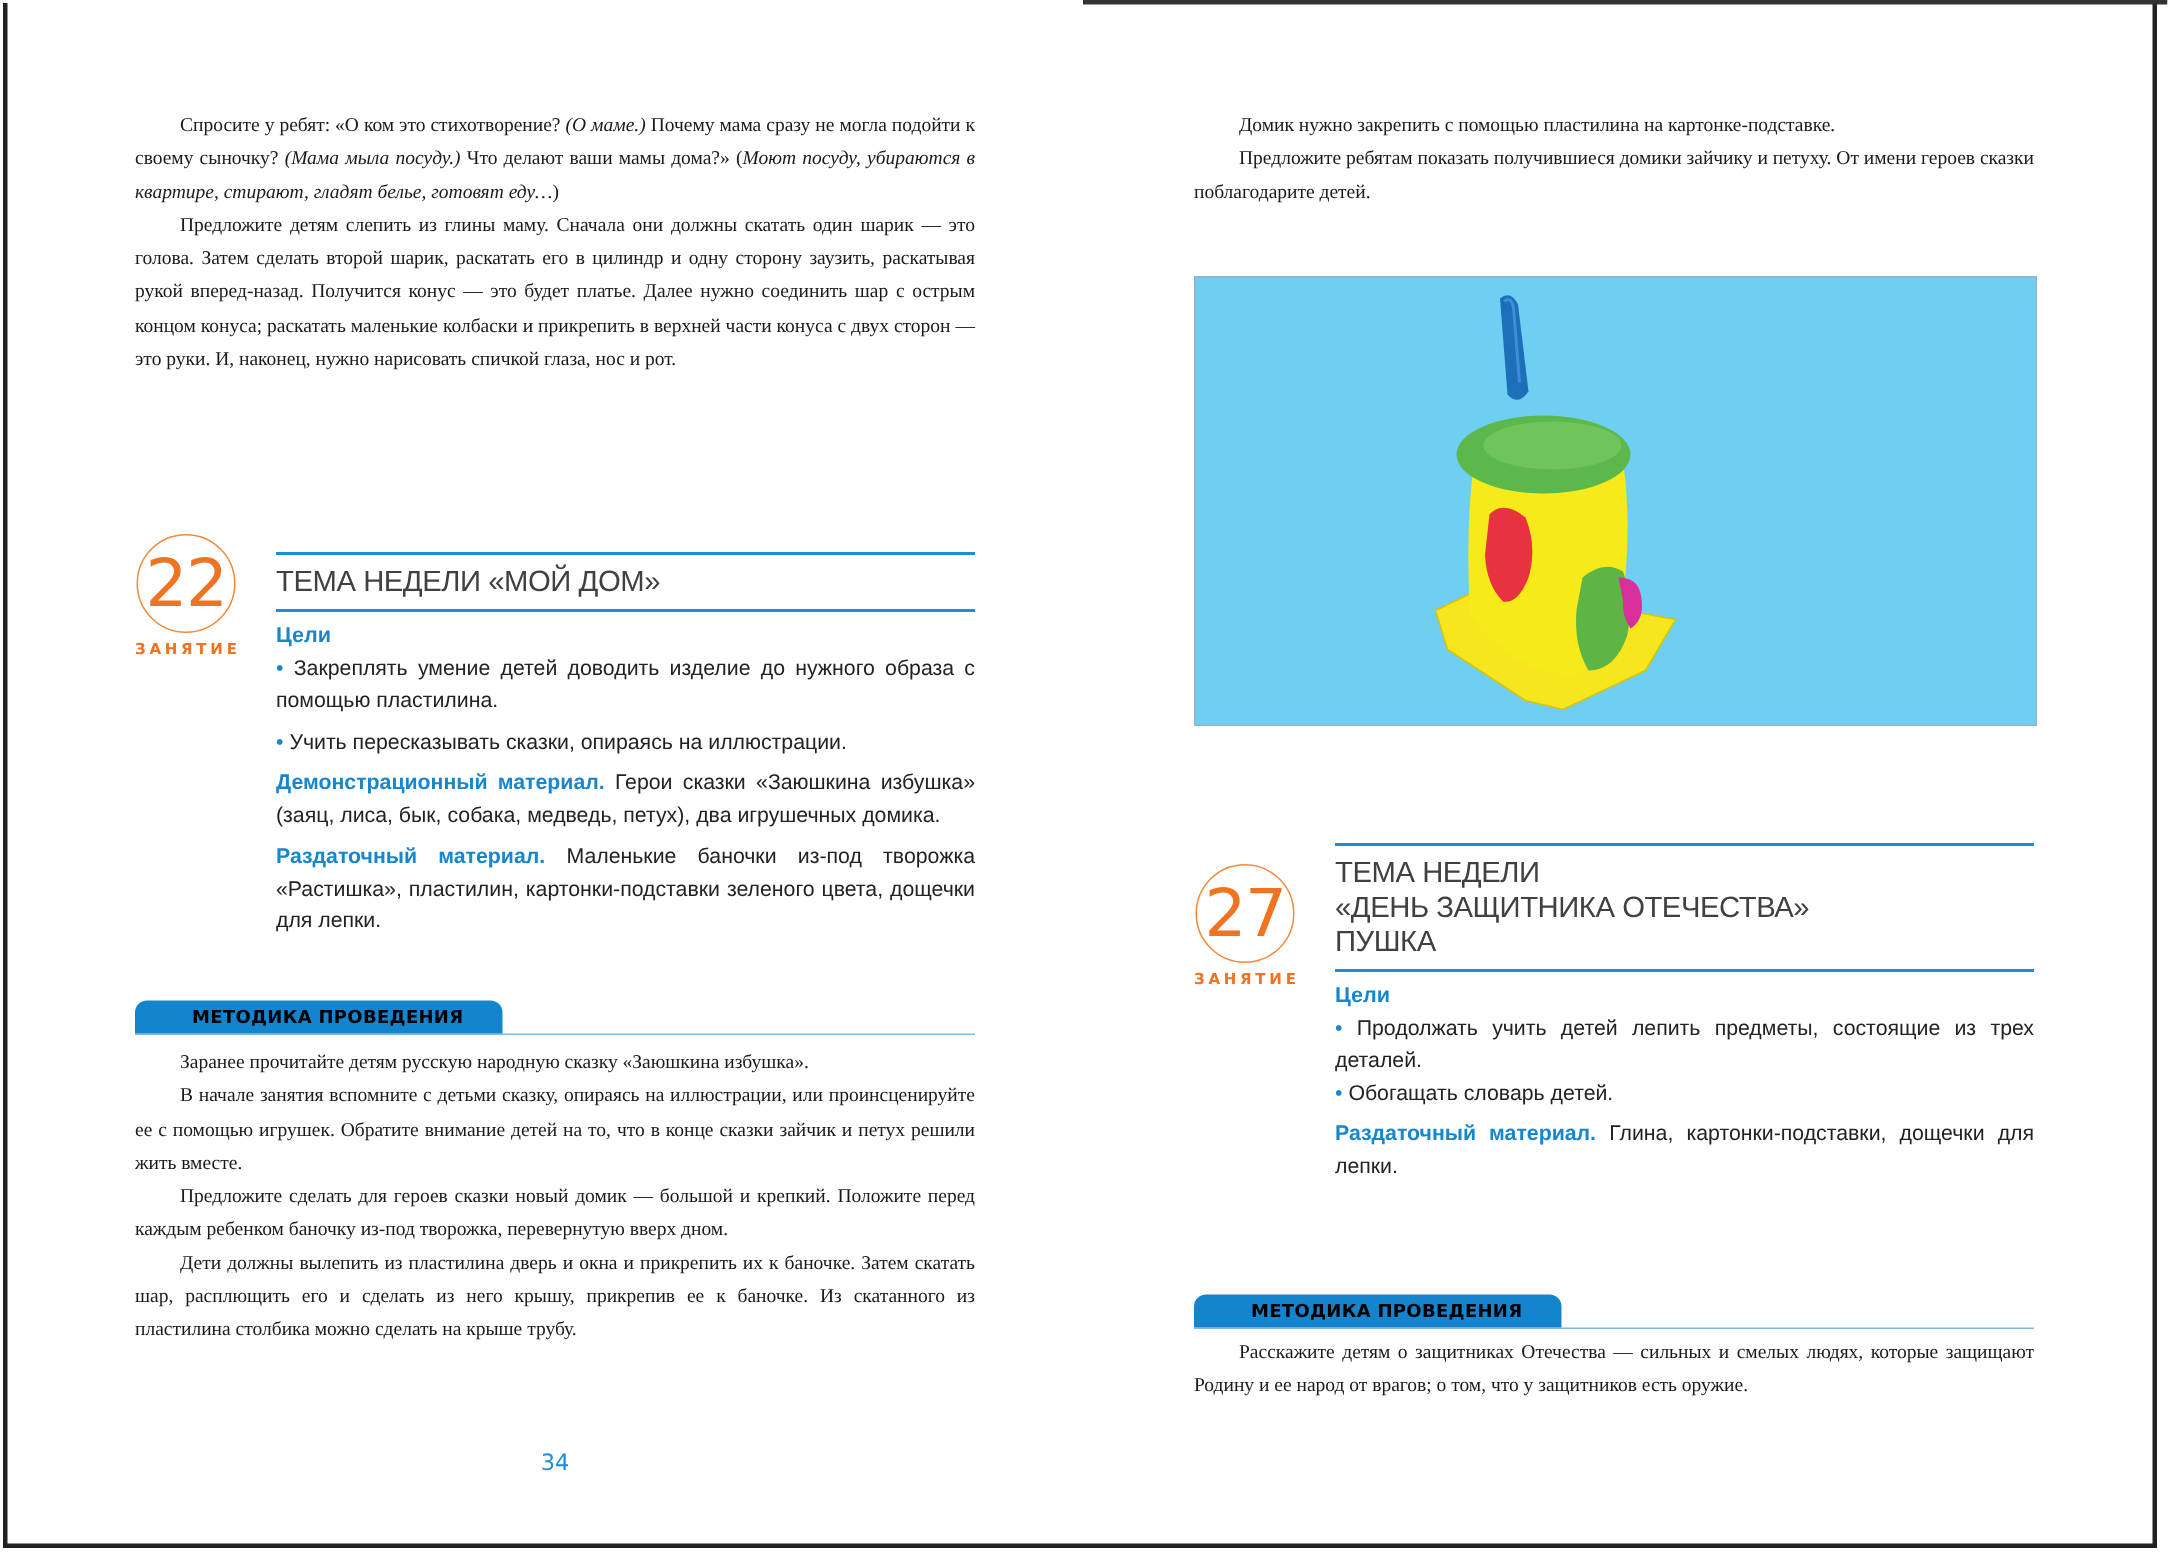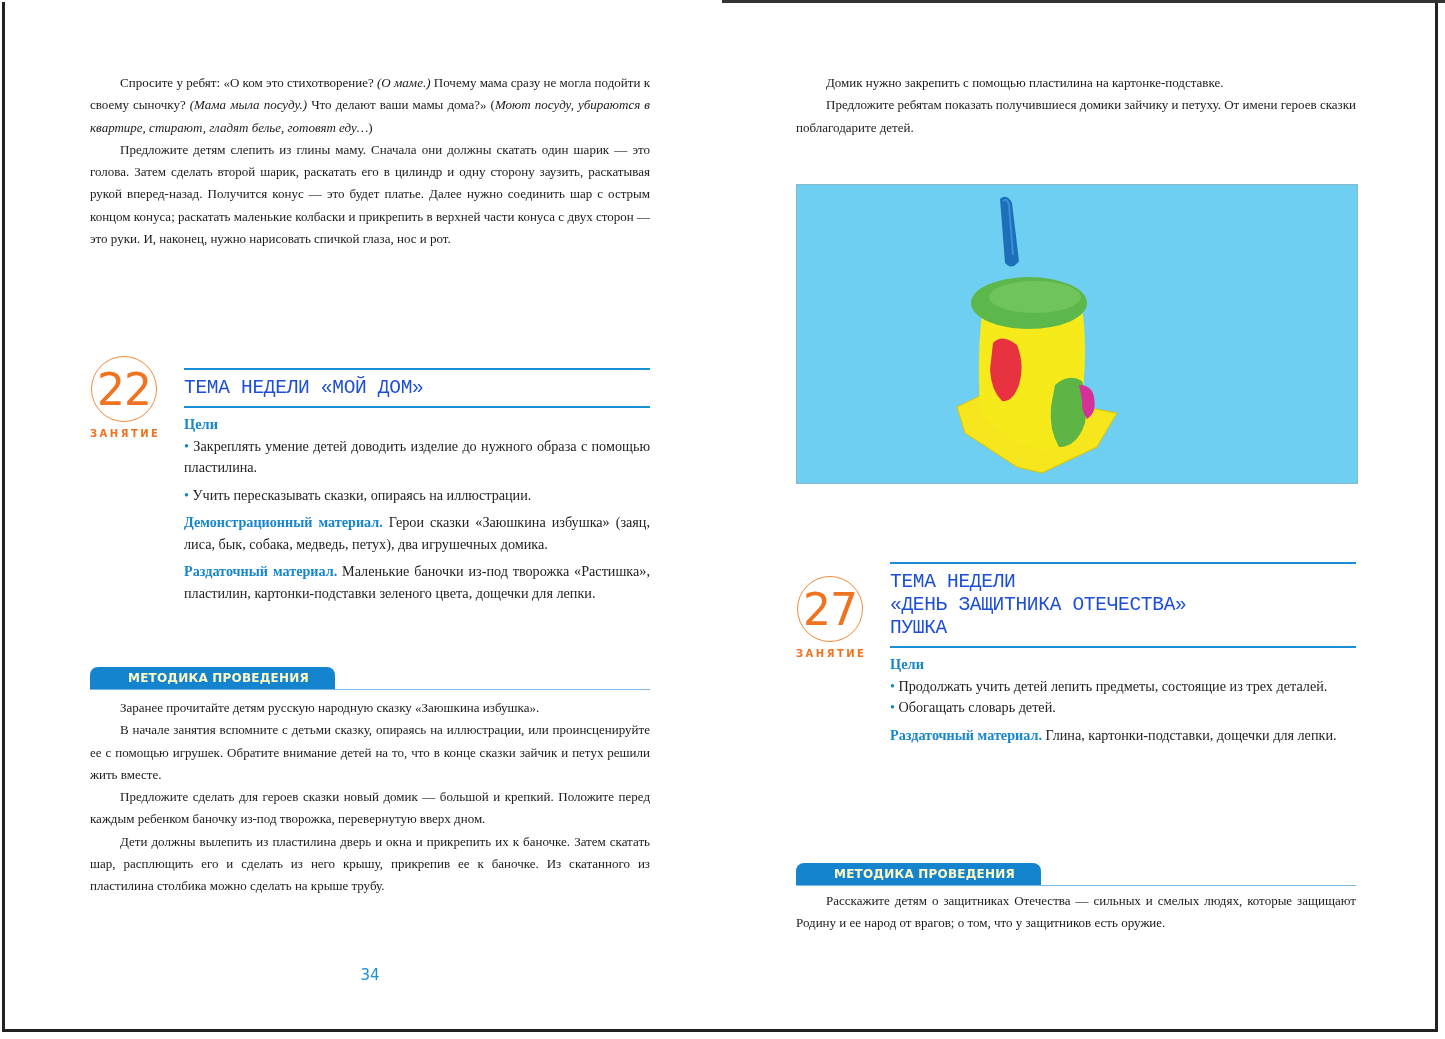--- a/index.html
+++ b/index.html
@@ -31,36 +31,36 @@
     margin:0 auto; display:flex; align-items:center; justify-content:center;
     color:#ef7320; font-family:"DejaVu Sans", sans-serif; font-size:44px; letter-spacing:-1px;
   }
   .badge .lbl {
     margin-top:6px; color:#ef7320; font-family:"DejaVu Sans", sans-serif; font-weight:bold;
     font-size:10px; letter-spacing:2.5px;
   }
   .head { position:absolute; left:94px; width:466px; }
   .rule { height:2px; background:#1a8fd6; }
   .title {
-    font-family:Liberation Mono, monospace; font-size:19.5px; line-height:23px; color:#1d4ed8;
+    font-family:Liberation Sans, sans-serif; font-size:19.5px; line-height:23px; color:#404040;
     padding:7px 0 6px 0; letter-spacing:-0.3px;
   }
-  .meta { font-family:Liberation Serif, serif; font-size:14.2px; line-height:21.5px; color:#222; text-align:justify; }
+  .meta { font-family:Liberation Sans, sans-serif; font-size:14.2px; line-height:21.5px; color:#222; text-align:justify; }
   .meta .cap { color:#1686cf; font-weight:bold; font-size:14.4px; margin-top:6px; }
   .meta .bullet { margin:0; }
   .meta .bullet .dot { color:#1686cf; }
   .meta .blk { margin-top:6px; }
   .meta .kw { color:#1686cf; font-weight:bold; }
 
   .method {
     position:absolute; left:0; width:560px; height:22px; border-bottom:1.5px solid #7ab9e6;
   }
   .method .tab {
     position:absolute; left:0; bottom:0; width:245px; height:22px;
-    background:#1484cf; border-radius:8px 8px 0 0; color:#fef9c3;
+    background:#1484cf; border-radius:8px 8px 0 0; color:#000000;
     font-family:"DejaVu Sans", sans-serif; font-weight:bold; font-size:12px;
     line-height:22px; padding-left:38px; box-sizing:border-box; letter-spacing:0.2px;
   }
   .pagenum {
     position:absolute; top:966px; width:560px; text-align:center;
     color:#1a8fd6; font-family:"DejaVu Sans", sans-serif; font-size:15px;
   }
 
   .photo {
     position:absolute; left:0; top:184px; width:562px; height:300px;

